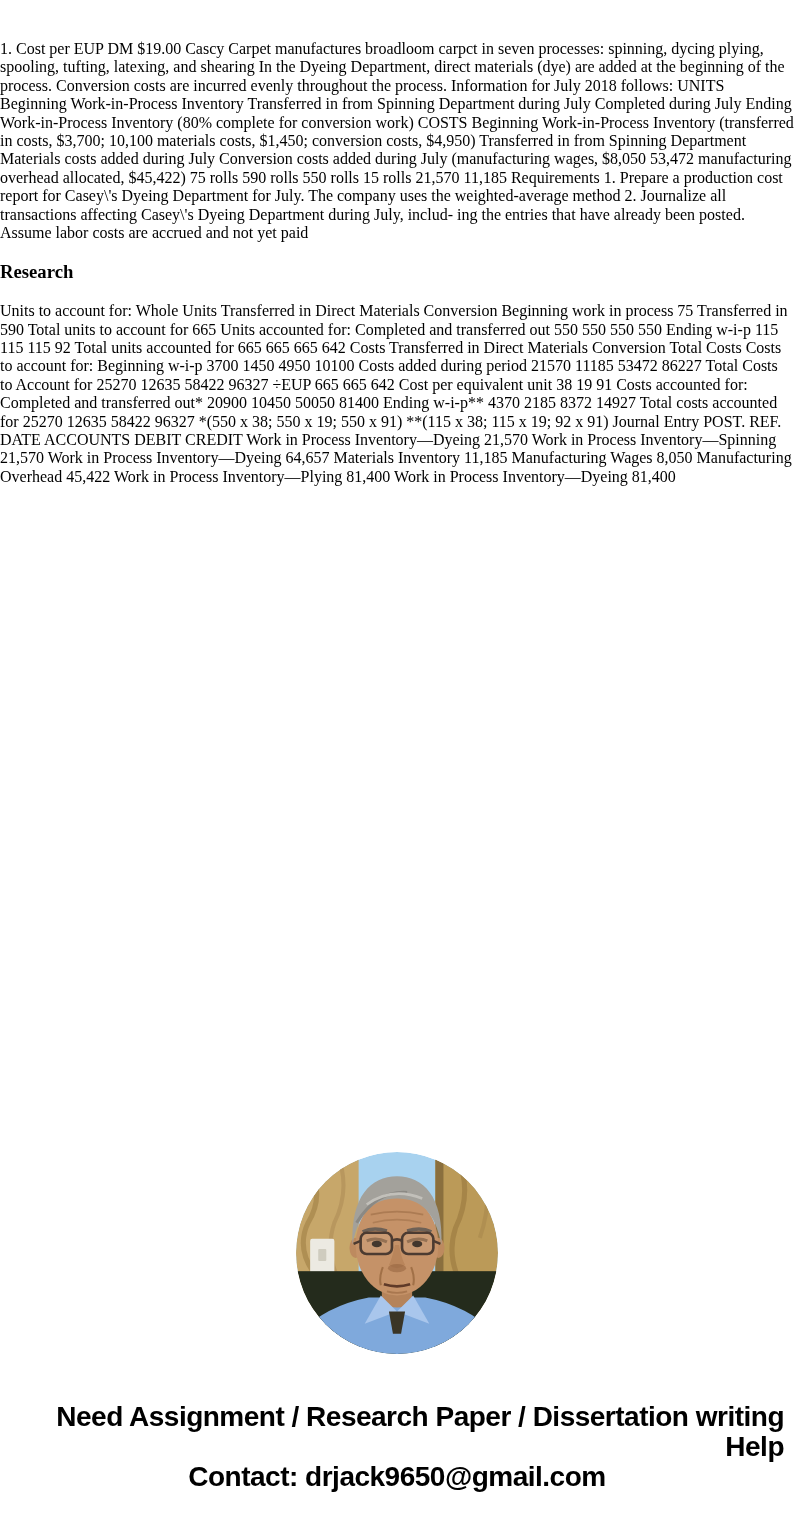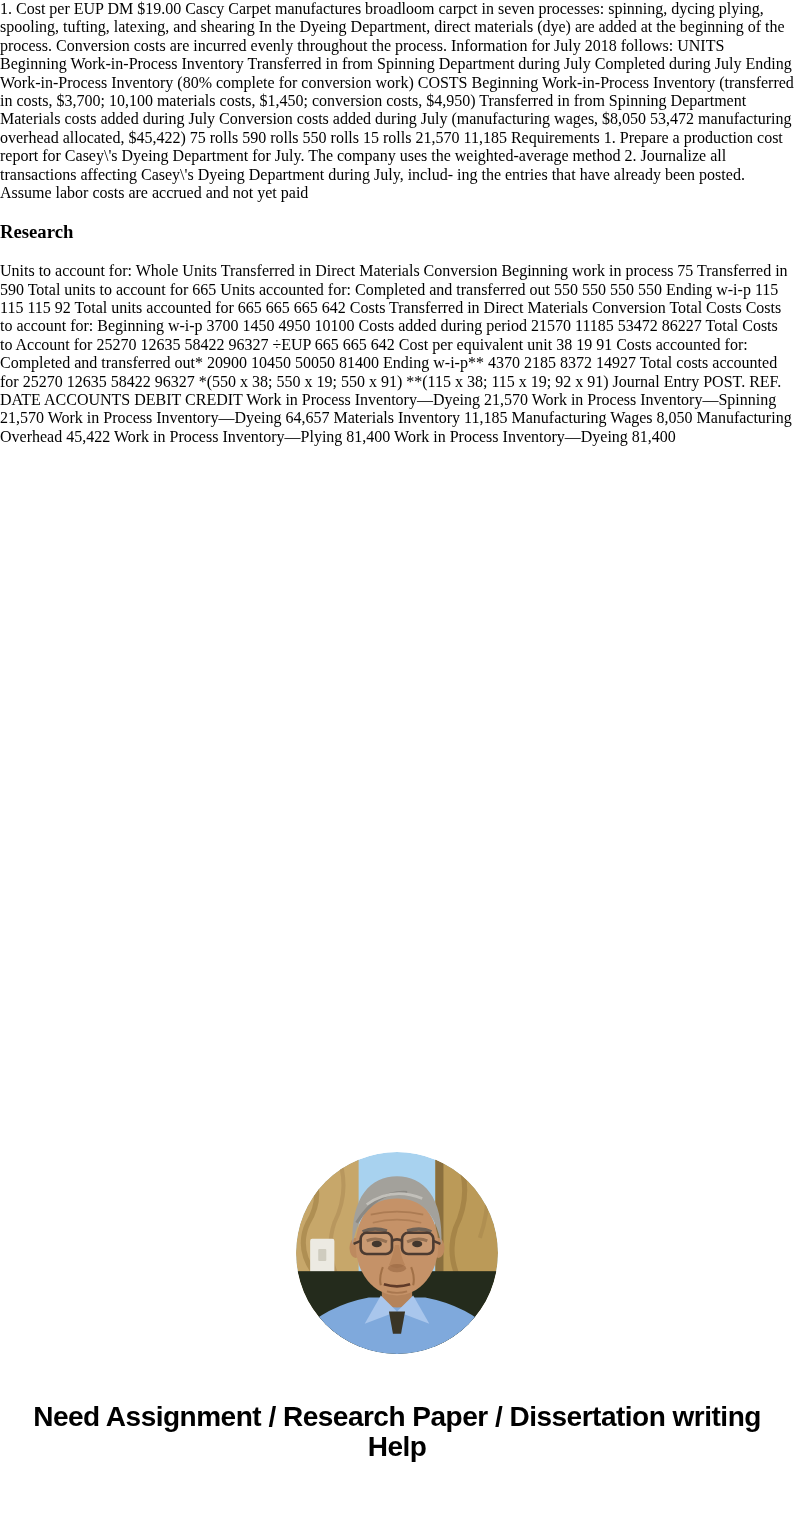--- a/index.html
+++ b/index.html
@@ -5,20 +5,21 @@
   html, body { margin: 0; padding: 0; background: #ffffff; }
   body {
     width: 794px;
     height: 1523px;
     position: relative;
     font-family: "Liberation Serif", serif;
     color: #000000;
   }
   .doc {
     padding: 0;
+    margin-top: 40px;
   }
   .para {
     margin: 0 0 16px 0;
     font-size: 16px;
     line-height: 1.15;
     color: #000000;
   }
   .heading {
     font-size: 18.7px;
     font-weight: bold;
@@ -41,21 +42,21 @@
     left: 0;
     width: 794px;
     text-align: center;
     font-family: "Liberation Sans", sans-serif;
     font-weight: bold;
     font-size: 28px;
     line-height: 30px;
     letter-spacing: -0.5px;
     color: #000000;
   }
-  .footer .help { margin: 0 10px; }
+  .footer .help { margin: 0 10px; text-align: right; }
 </style>
 </head>
 <body>
 
 <div class="doc">
   <p class="para">1. Cost per EUP DM $19.00 Cascy Carpet manufactures broadloom carpct in seven processes: spinning, dycing plying, spooling, tufting, latexing, and shearing In the Dyeing Department, direct materials (dye) are added at the beginning of the process. Conversion costs are incurred evenly throughout the process. Information for July 2018 follows: UNITS Beginning Work-in-Process Inventory Transferred in from Spinning Department during July Completed during July Ending Work-in-Process Inventory (80% complete for conversion work) COSTS Beginning Work-in-Process Inventory (transferred in costs, $3,700; 10,100 materials costs, $1,450; conversion costs, $4,950) Transferred in from Spinning Department Materials costs added during July Conversion costs added during July (manufacturing wages, $8,050 53,472 manufacturing overhead allocated, $45,422) 75 rolls 590 rolls 550 rolls 15 rolls 21,570 11,185 Requirements 1. Prepare a production cost report for Casey\'s Dyeing Department for July. The company uses the weighted-average method 2. Journalize all transactions affecting Casey\'s Dyeing Department during July, includ- ing the entries that have already been posted. Assume labor costs are accrued and not yet paid</p>
   <h3 class="heading">Research</h3>
   <p class="para">Units to account for: Whole Units Transferred in Direct Materials Conversion Beginning work in process 75 Transferred in 590 Total units to account for 665 Units accounted for: Completed and transferred out 550 550 550 550 Ending w-i-p 115 115 115 92 Total units accounted for 665 665 665 642 Costs Transferred in Direct Materials Conversion Total Costs Costs to account for: Beginning w-i-p 3700 1450 4950 10100 Costs added during period 21570 11185 53472 86227 Total Costs to Account for 25270 12635 58422 96327 ÷EUP 665 665 642 Cost per equivalent unit 38 19 91 Costs accounted for: Completed and transferred out* 20900 10450 50050 81400 Ending w-i-p** 4370 2185 8372 14927 Total costs accounted for 25270 12635 58422 96327 *(550 x 38; 550 x 19; 550 x 91) **(115 x 38; 115 x 19; 92 x 91) Journal Entry POST. REF. DATE ACCOUNTS DEBIT CREDIT Work in Process Inventory—Dyeing 21,570 Work in Process Inventory—Spinning 21,570 Work in Process Inventory—Dyeing 64,657 Materials Inventory 11,185 Manufacturing Wages 8,050 Manufacturing Overhead 45,422 Work in Process Inventory—Plying 81,400 Work in Process Inventory—Dyeing 81,400</p>
 </div>
 
@@ -122,13 +123,14 @@
       <path d="M114,114 Q118,124 116,132" stroke="#97683f" stroke-width="2" fill="none" opacity="0.8"></path>
 
       <path d="M87,131 Q100,135 113,131" stroke="#5f3a28" stroke-width="2.6" fill="none"></path>
       <path d="M90,138 Q100,141 110,138" stroke="#9c6c44" stroke-width="1.8" fill="none" opacity="0.7"></path>
     </g>
   </svg>
 </div>
 
 <div class="footer">
   <div class="help">Need Assignment / Research Paper / Dissertation writing Help</div>
+  <div class="contact">Contact: drjack9650@gmail.com</div>
 </div>
 
 </body></html>

